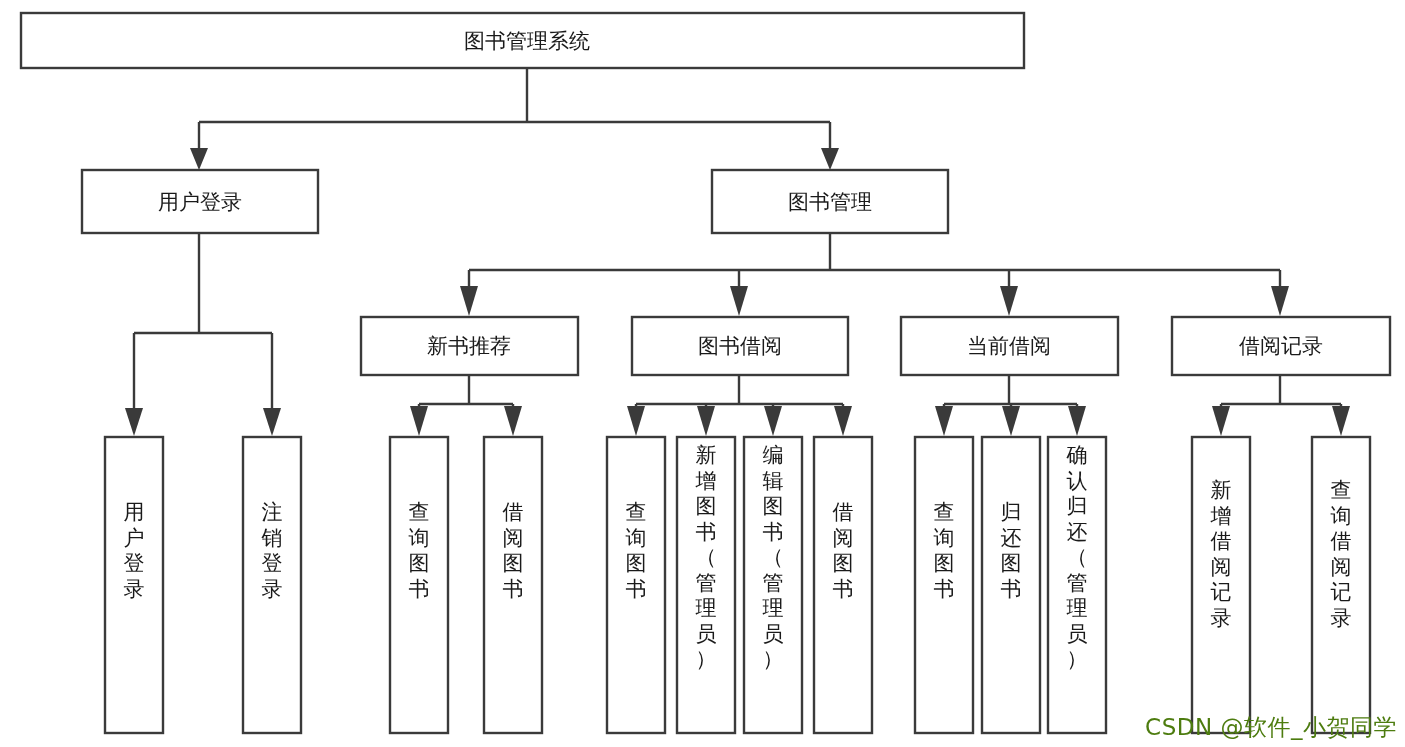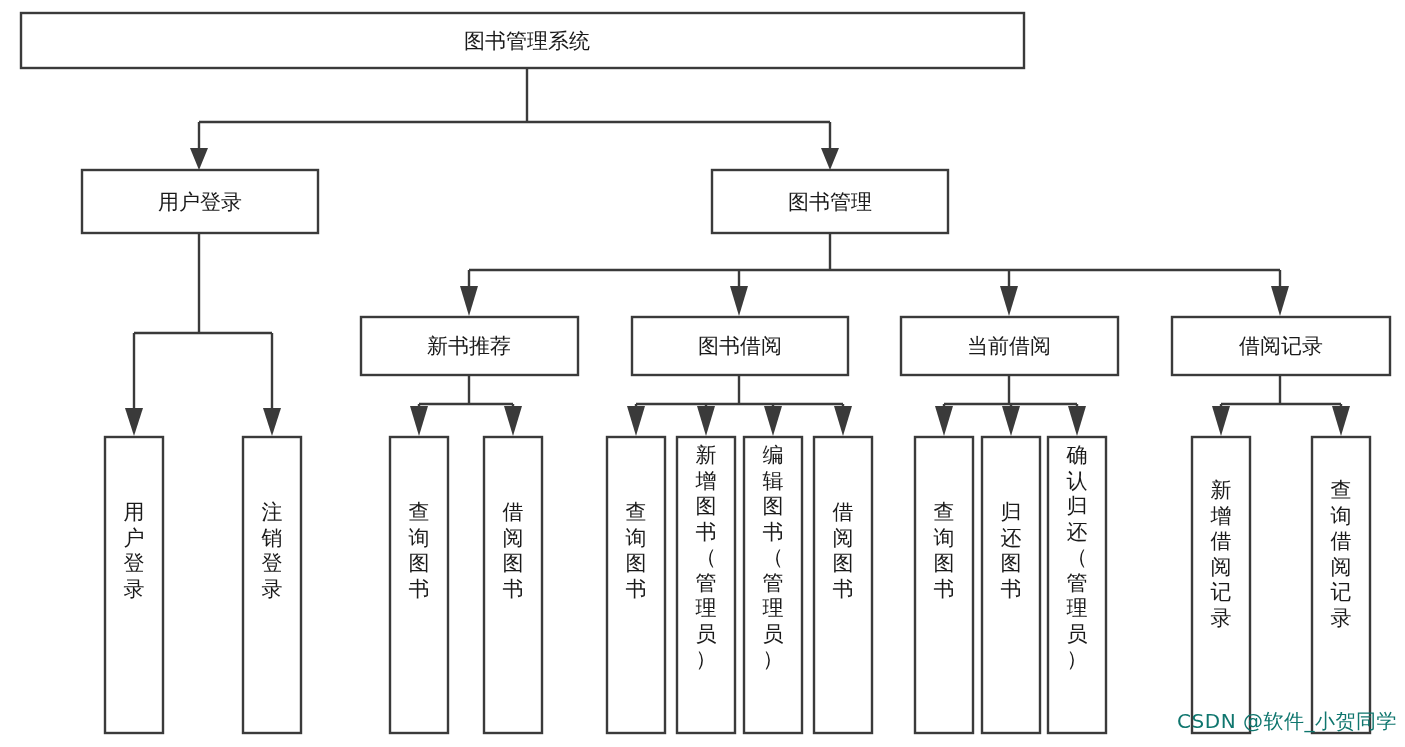--- a/index.html
+++ b/index.html
@@ -51,24 +51,24 @@
     stroke-width: 2.4;
     fill: none;
   }
   .arrow-head {
     fill: #3a3a3a;
     stroke: none;
   }
   .watermark-text {
     position: absolute;
     right: 8px;
-    bottom: 12px;
-    font-family: "DejaVu Sans", "Liberation Sans", sans-serif;
-    font-size: 20px;
-    color: #0f766e;
+    bottom: 4px;
+    font-family: "DejaVu Sans", "Liberation Sans", sans-serif;
+    font-size: 23px;
+    color: #4d7c0f;
     white-space: nowrap;
     letter-spacing: 0.5px;
     user-select: none;
   }
 </style>
 </head>
 <body>
 
 <div id="diagram-root">
 

